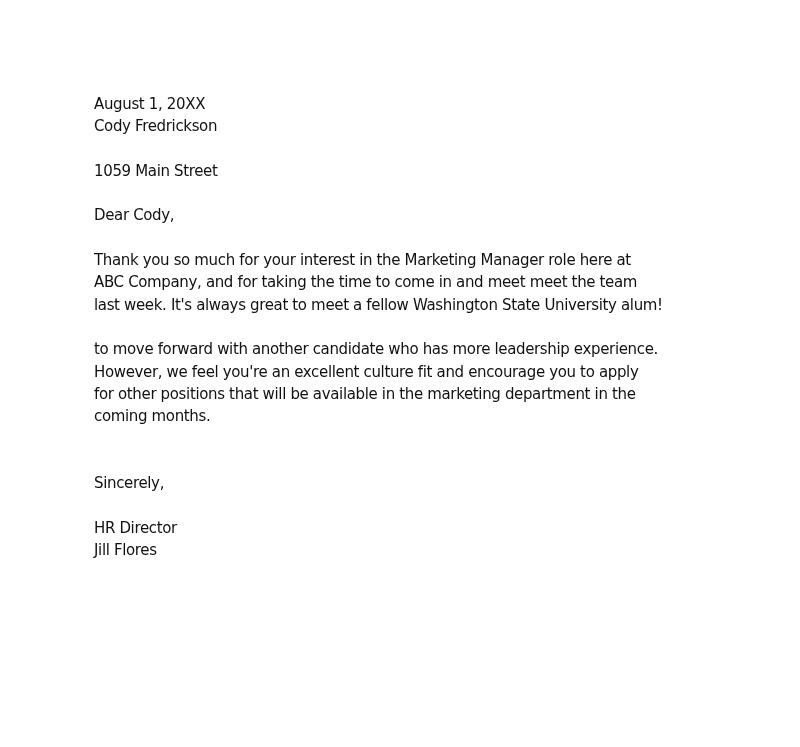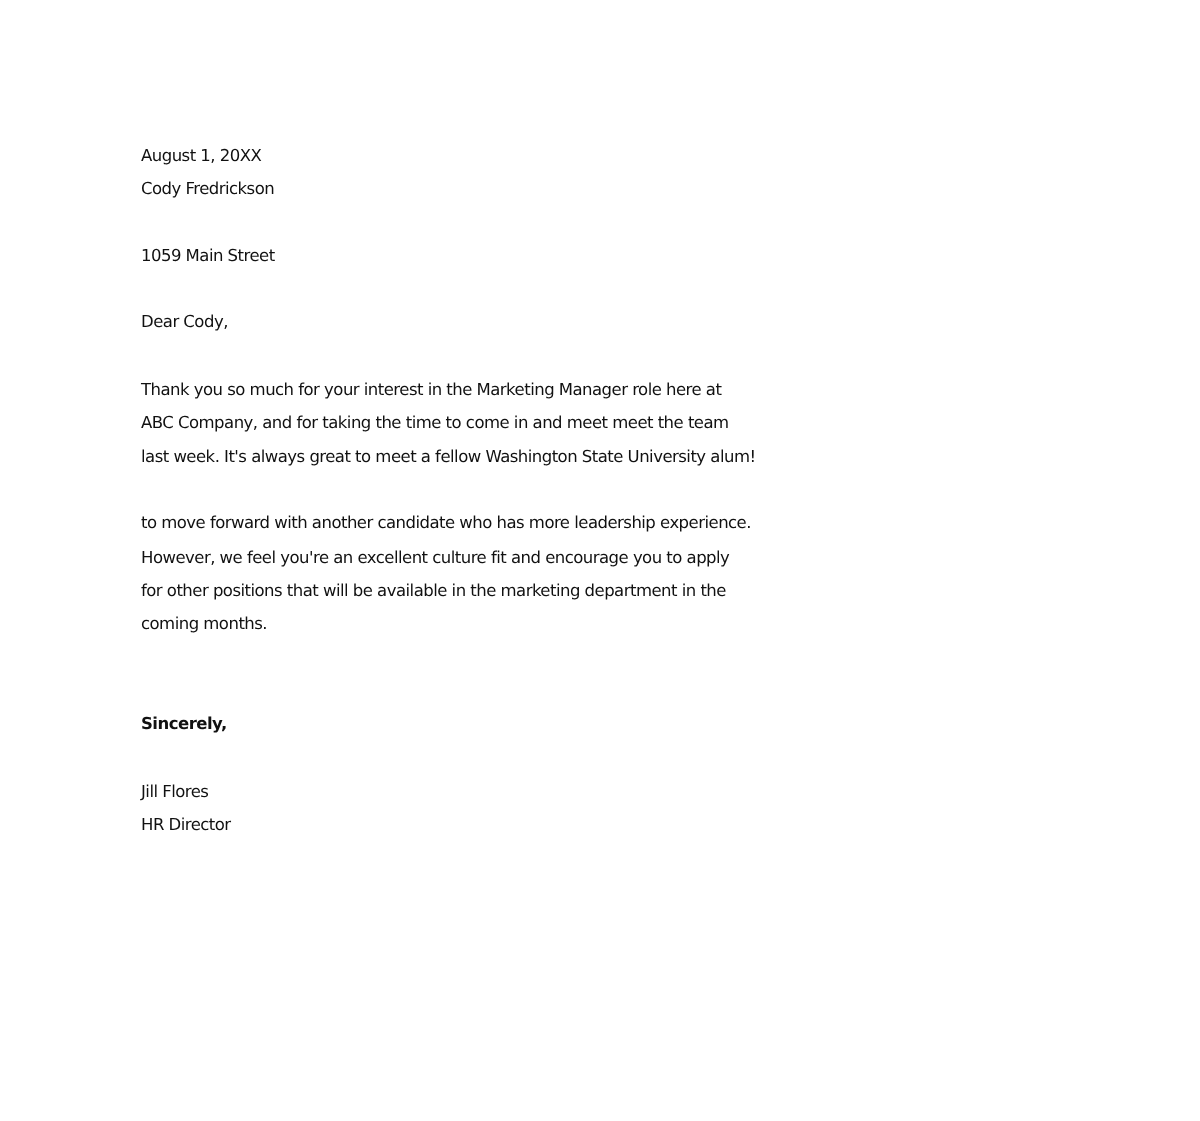--- a/index.html
+++ b/index.html
@@ -13,27 +13,27 @@
       position: relative;
       overflow: hidden;
       font-family: "DejaVu Sans", "Liberation Sans", sans-serif;
       color: #111111;
     }
     .letter {
       position: absolute;
       left: 94px;
       top: 93px;
       width: 620px;
-      font-size: 11px;
+      font-size: 15px;
       line-height: 22.3px;
       letter-spacing: -0.35px;
     }
     .line { display: block; white-space: nowrap; }
     .gap { height: 22.3px; }
-    .bold { font-weight: bold; }
+    .bold { font-weight: normal; }
   </style>
 </head>
 <body>
 
 <div class="letter">
   <span class="line">August 1, 20XX</span>
   <span class="line">Cody Fredrickson</span>
   <div class="gap"></div>
   <span class="line">1059 Main Street</span>
   <div class="gap"></div>
@@ -52,15 +52,15 @@
     <span class="line">However, we feel you're an excellent culture fit and encourage you to apply</span>
     <span class="line">for other positions that will be available in the marketing department in the</span>
     <span class="line">coming months.</span>
   </div>
   <div class="gap"></div>
 
   <div class="gap"></div>
 
   <span class="line bold">Sincerely,</span>
   <div class="gap"></div>
+  <span class="line">HR Director</span>
   <span class="line">Jill Flores</span>
-  <span class="line">HR Director</span>
 </div>
 
 </body></html>

